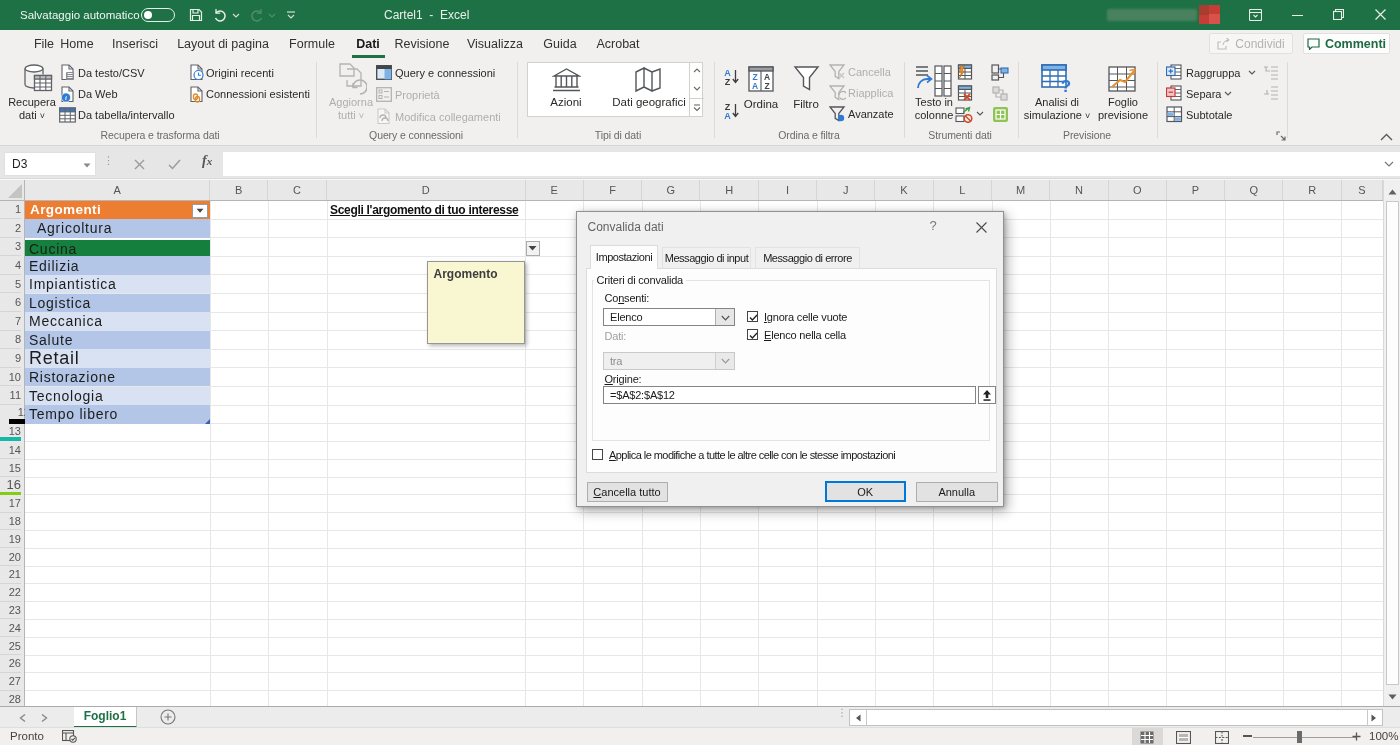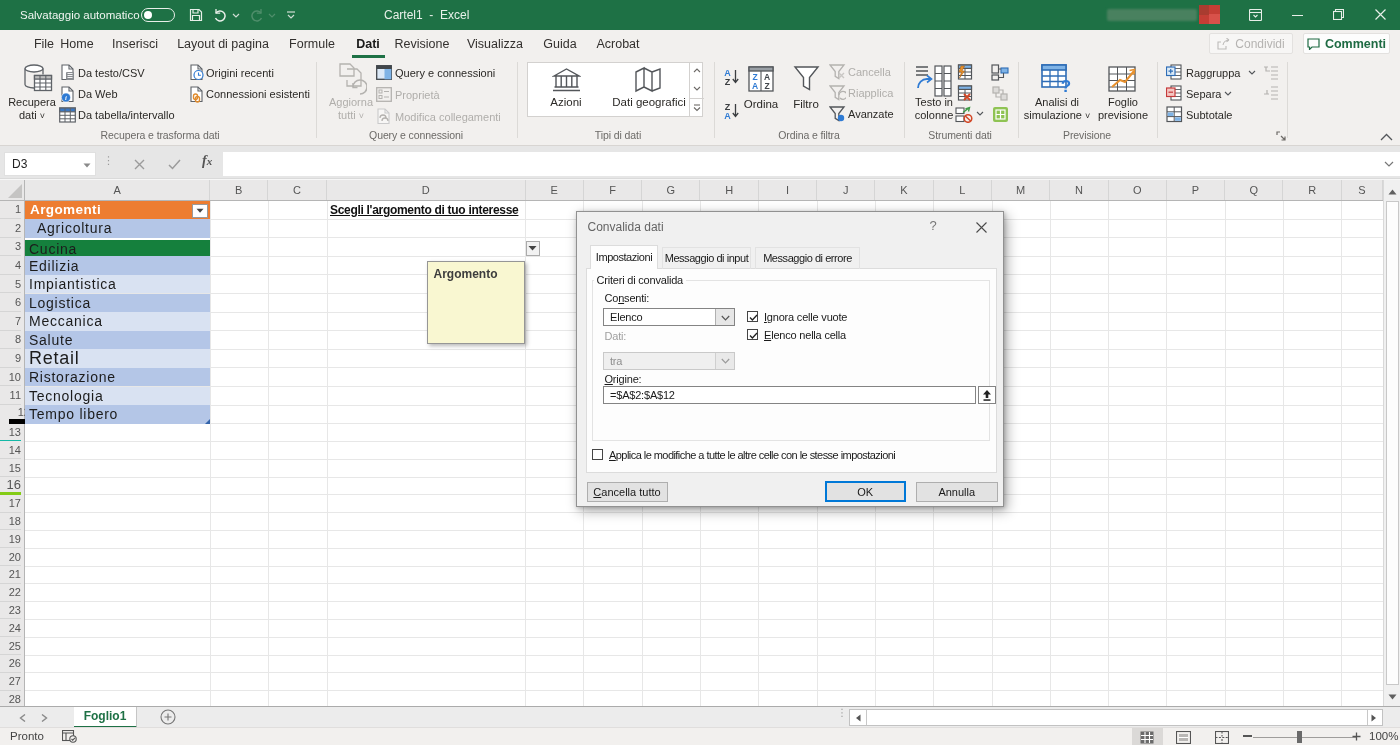--- a/index.html
+++ b/index.html
@@ -103,21 +103,21 @@
     <div class="ab" style="left:0;top:237.7px;width:21px;height:18.600000000000023px;border-bottom:1px solid #d5d5d5;color:#555;font-size:11px;display:flex;align-items:center;justify-content:flex-end;overflow:hidden;">3</div>
     <div class="ab" style="left:0;top:256.3px;width:21px;height:18.599999999999966px;border-bottom:1px solid #d5d5d5;color:#555;font-size:11px;display:flex;align-items:center;justify-content:flex-end;overflow:hidden;">4</div>
     <div class="ab" style="left:0;top:274.9px;width:21px;height:18.600000000000023px;border-bottom:1px solid #d5d5d5;color:#555;font-size:11px;display:flex;align-items:center;justify-content:flex-end;overflow:hidden;">5</div>
     <div class="ab" style="left:0;top:293.5px;width:21px;height:18.600000000000023px;border-bottom:1px solid #d5d5d5;color:#555;font-size:11px;display:flex;align-items:center;justify-content:flex-end;overflow:hidden;">6</div>
     <div class="ab" style="left:0;top:312.1px;width:21px;height:18.599999999999966px;border-bottom:1px solid #d5d5d5;color:#555;font-size:11px;display:flex;align-items:center;justify-content:flex-end;overflow:hidden;">7</div>
     <div class="ab" style="left:0;top:330.7px;width:21px;height:18.600000000000023px;border-bottom:1px solid #d5d5d5;color:#555;font-size:11px;display:flex;align-items:center;justify-content:flex-end;overflow:hidden;">8</div>
     <div class="ab" style="left:0;top:349.3px;width:21px;height:18.599999999999966px;border-bottom:1px solid #d5d5d5;color:#555;font-size:11px;display:flex;align-items:center;justify-content:flex-end;overflow:hidden;">9</div>
     <div class="ab" style="left:0;top:367.9px;width:21px;height:18.600000000000023px;border-bottom:1px solid #d5d5d5;color:#555;font-size:11px;display:flex;align-items:center;justify-content:flex-end;overflow:hidden;">10</div>
     <div class="ab" style="left:0;top:386.5px;width:21px;height:18.600000000000023px;border-bottom:1px solid #d5d5d5;color:#555;font-size:11px;display:flex;align-items:center;justify-content:flex-end;overflow:hidden;">11</div>
     <div class="ab" style="left:9px;top:405.1px;width:21px;height:18.599999999999966px;border-bottom:5px solid #000000;color:#555;font-size:11px;display:flex;align-items:center;justify-content:flex-end;overflow:hidden;">12</div>
-    <div class="ab" style="left:0;top:423.7px;width:21px;height:17.80000000000001px;border-bottom:1px solid #14b8a6;color:#555;font-size:11px;display:flex;align-items:center;justify-content:flex-end;overflow:hidden;">13</div>
+    <div class="ab" style="left:0;top:423.7px;width:21px;height:17.80000000000001px;border-bottom:4px solid #14b8a6;color:#555;font-size:11px;display:flex;align-items:center;justify-content:flex-end;overflow:hidden;">13</div>
     <div class="ab" style="left:0;top:441.5px;width:21px;height:17.80000000000001px;border-bottom:1px solid #d5d5d5;color:#555;font-size:11px;display:flex;align-items:center;justify-content:flex-end;overflow:hidden;">14</div>
     <div class="ab" style="left:0;top:459.3px;width:21px;height:17.80000000000001px;border-bottom:1px solid #d5d5d5;color:#555;font-size:11px;display:flex;align-items:center;justify-content:flex-end;overflow:hidden;">15</div>
     <div class="ab" style="left:0;top:477.1px;width:21px;height:17.799999999999955px;border-bottom:3px solid #84cc16;color:#555;font-size:13px;display:flex;align-items:center;justify-content:flex-end;overflow:hidden;">16</div>
     <div class="ab" style="left:0;top:494.9px;width:21px;height:17.800000000000068px;border-bottom:1px solid #d5d5d5;color:#555;font-size:11px;display:flex;align-items:center;justify-content:flex-end;overflow:hidden;">17</div>
     <div class="ab" style="left:0;top:512.7px;width:21px;height:17.799999999999955px;border-bottom:1px solid #d5d5d5;color:#555;font-size:11px;display:flex;align-items:center;justify-content:flex-end;overflow:hidden;">18</div>
     <div class="ab" style="left:0;top:530.5px;width:21px;height:17.799999999999955px;border-bottom:1px solid #d5d5d5;color:#555;font-size:11px;display:flex;align-items:center;justify-content:flex-end;overflow:hidden;">19</div>
     <div class="ab" style="left:0;top:548.3px;width:21px;height:17.800000000000068px;border-bottom:1px solid #d5d5d5;color:#555;font-size:11px;display:flex;align-items:center;justify-content:flex-end;overflow:hidden;">20</div>
     <div class="ab" style="left:0;top:566.1px;width:21px;height:17.799999999999955px;border-bottom:1px solid #d5d5d5;color:#555;font-size:11px;display:flex;align-items:center;justify-content:flex-end;overflow:hidden;">21</div>
     <div class="ab" style="left:0;top:583.9px;width:21px;height:17.800000000000068px;border-bottom:1px solid #d5d5d5;color:#555;font-size:11px;display:flex;align-items:center;justify-content:flex-end;overflow:hidden;">22</div>
     <div class="ab" style="left:0;top:601.7px;width:21px;height:17.799999999999955px;border-bottom:1px solid #d5d5d5;color:#555;font-size:11px;display:flex;align-items:center;justify-content:flex-end;overflow:hidden;">23</div>

